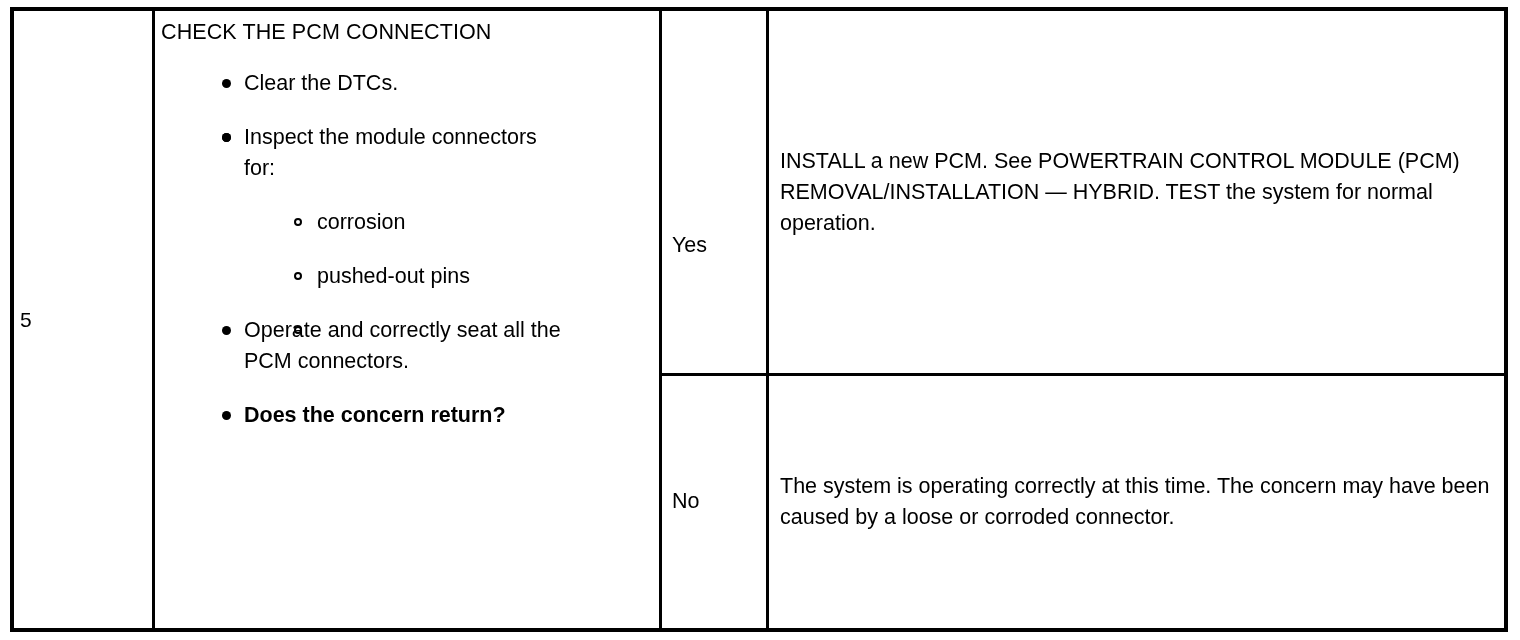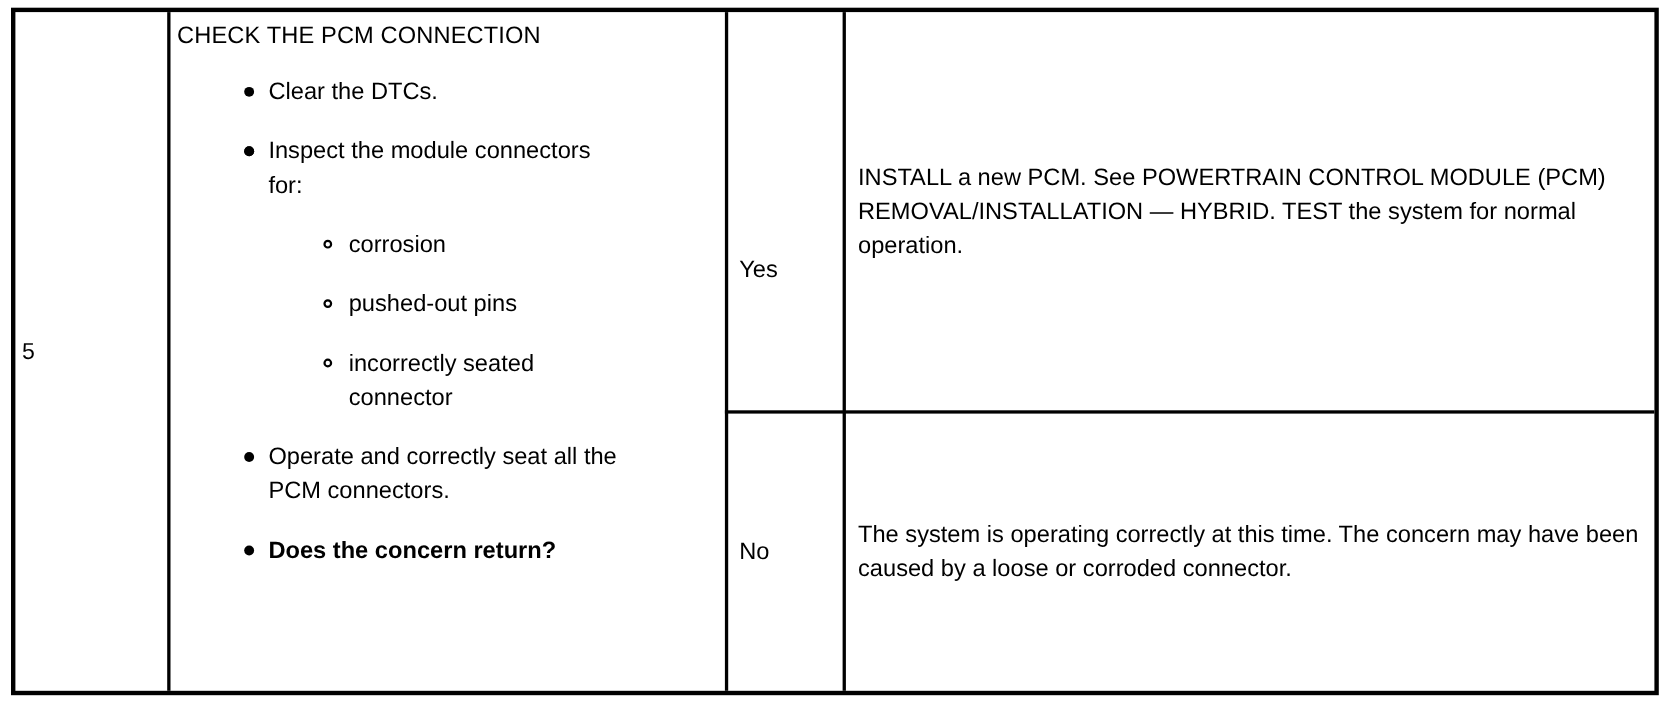--- a/index.html
+++ b/index.html
@@ -203,21 +203,20 @@
             <li class="sub-item">
               <span class="sub-ring"></span>
               <span>corrosion</span>
             </li>
             <li class="sub-item">
               <span class="sub-ring"></span>
               <span>pushed-out pins</span>
             </li>
             <li class="sub-item">
               <span class="sub-ring"></span>
-              <span>incorrectly seated connector</span>
             </li>
           </ul>
         </li>
 
         <li class="bullet-item">
           <span class="bullet-dot"></span>
           <span>Operate and correctly seat all the PCM connectors.</span>
         </li>
 
 

